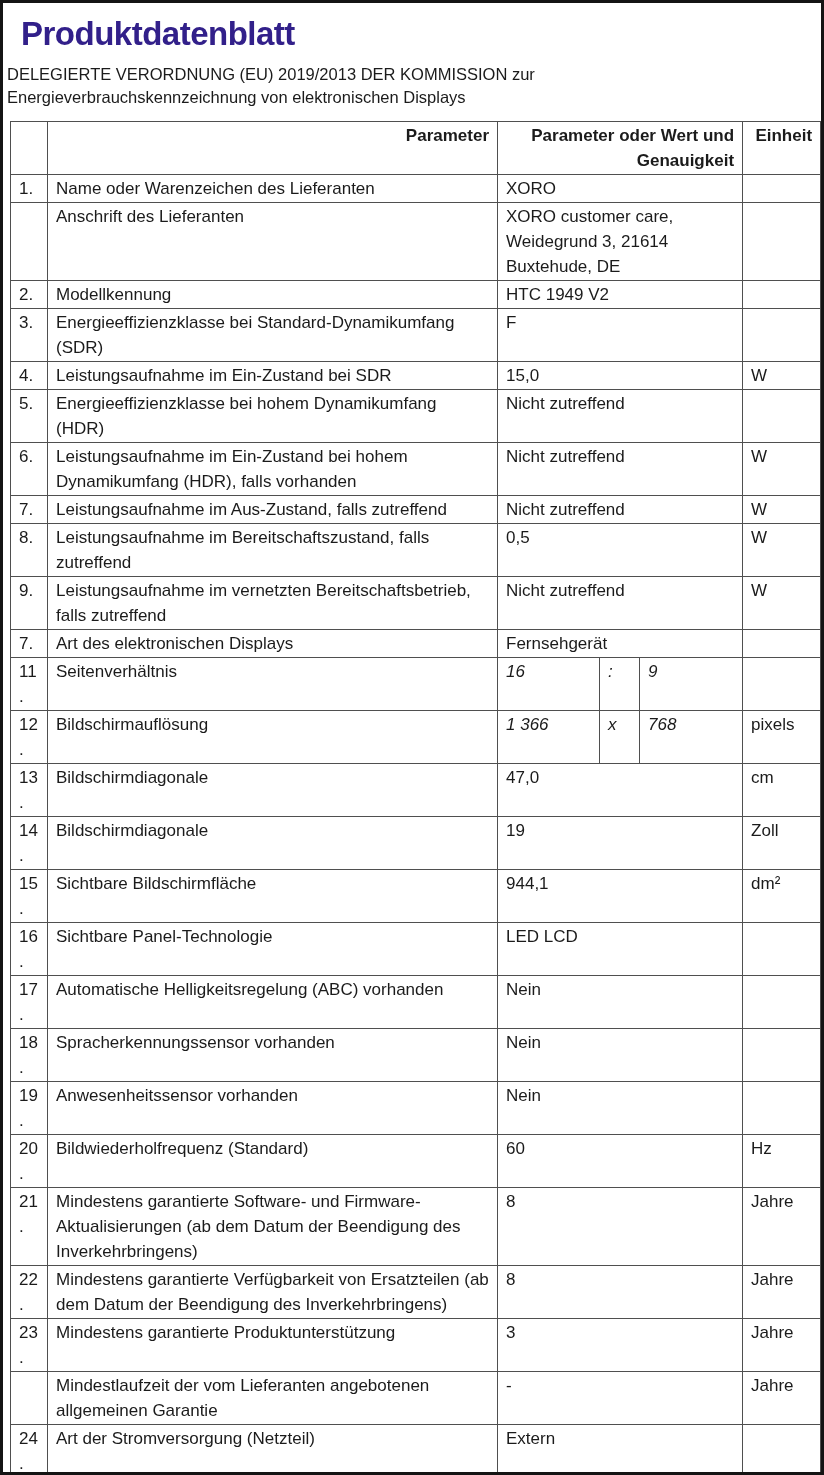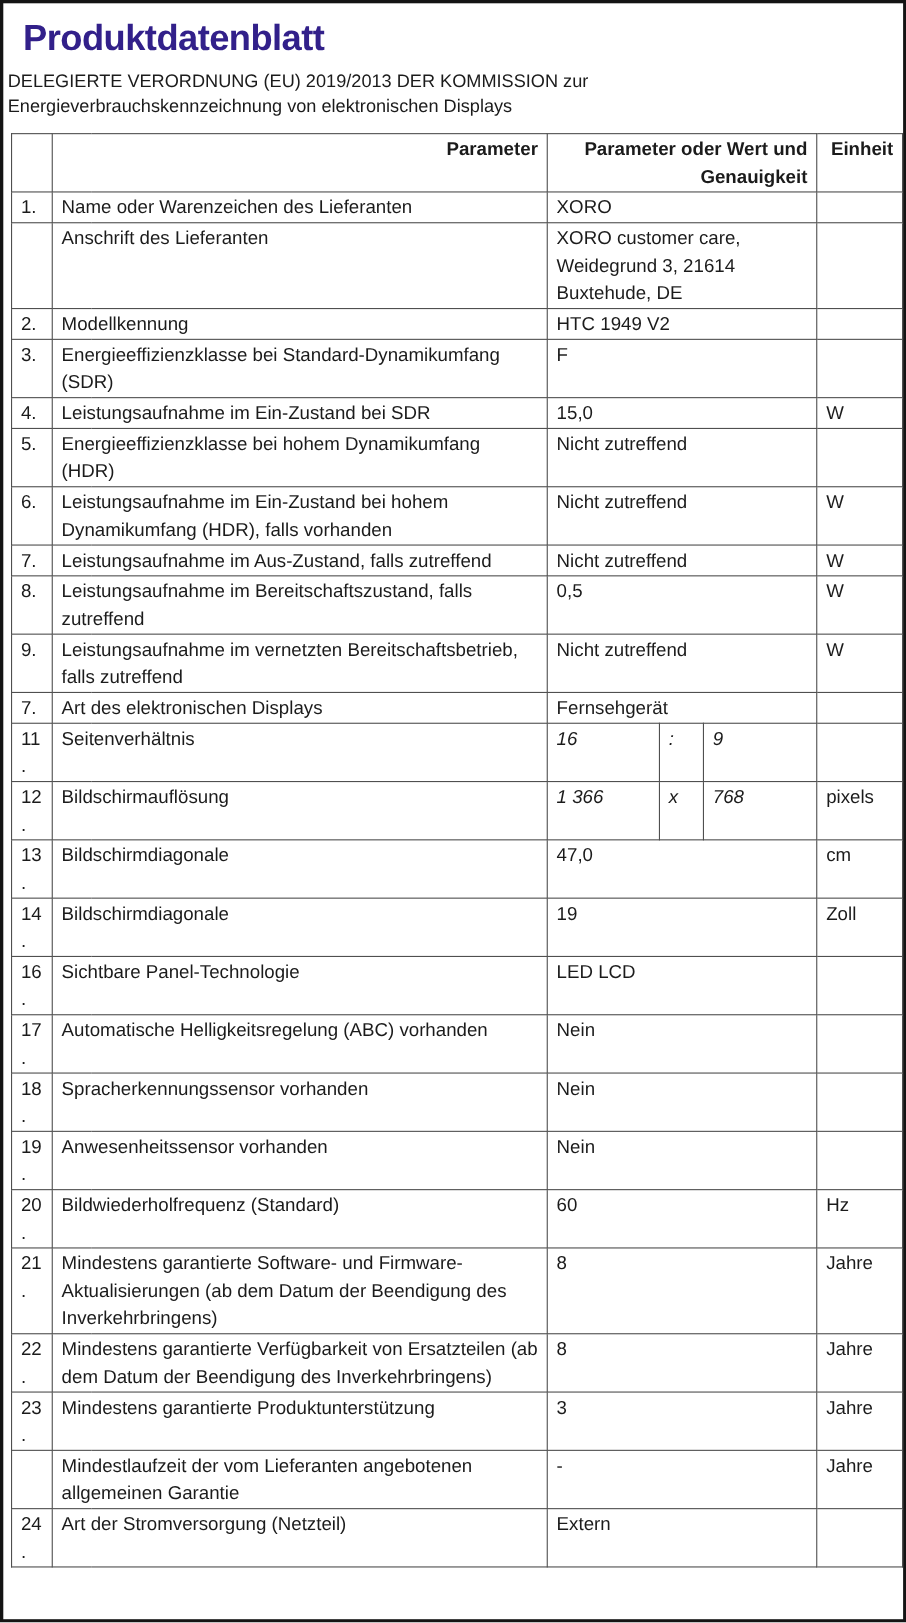--- a/index.html
+++ b/index.html
@@ -167,20 +167,26 @@
           <td class="right" colspan="3">47,0</td>
           <td>cm</td>
         </tr>
         <tr>
           <td class="num">14.</td>
           <td colspan="2">Bildschirmdiagonale</td>
           <td class="right" colspan="3">19</td>
           <td>Zoll</td>
         </tr>
         <tr>
+          <td class="num">15.</td>
+          <td colspan="2">Sichtbare Bildschirmfläche</td>
+          <td class="right" colspan="3">944,1</td>
+          <td>dm²</td>
+        </tr>
+        <tr>
           <td class="num">16.</td>
           <td colspan="2">Sichtbare Panel-Technologie</td>
           <td class="right" colspan="3">LED LCD</td>
           <td></td>
         </tr>
         <tr>
           <td class="num">17.</td>
           <td colspan="2">Automatische Helligkeitsregelung (ABC) vorhanden</td>
           <td class="right" colspan="3">Nein</td>
           <td></td>

